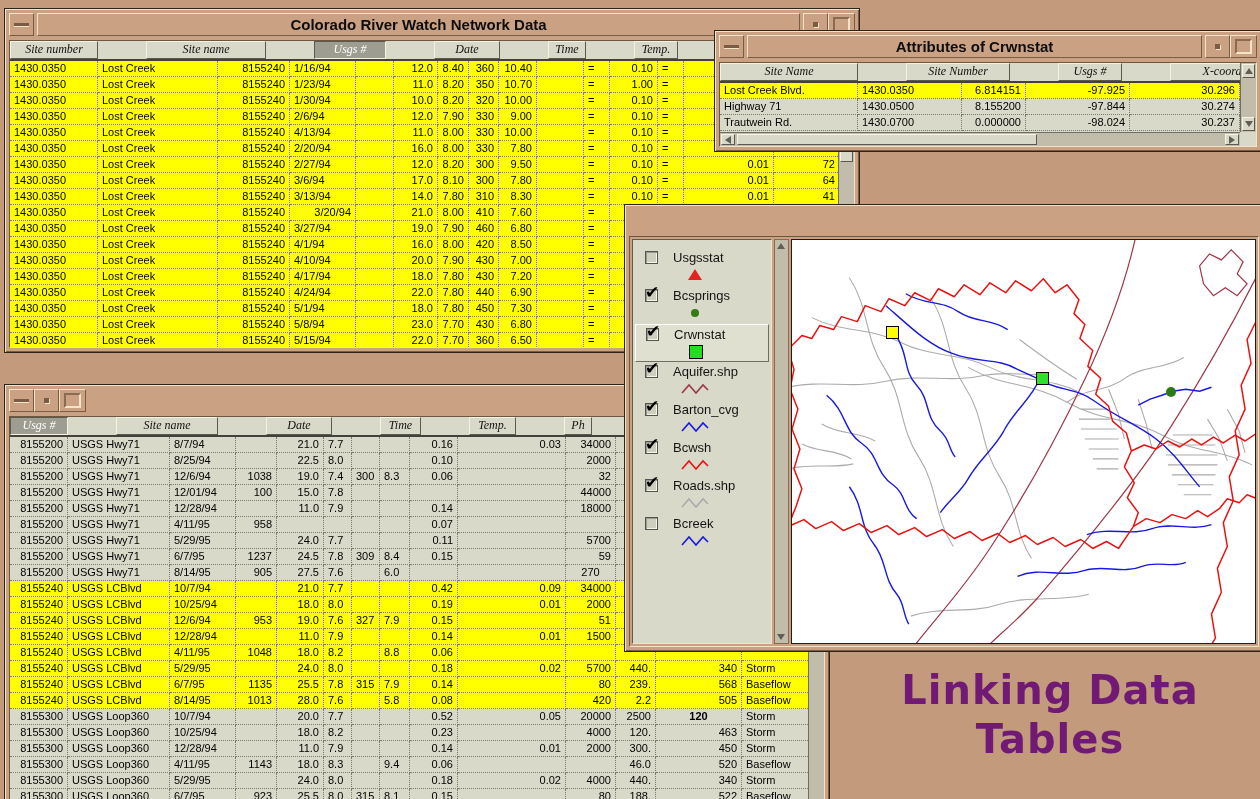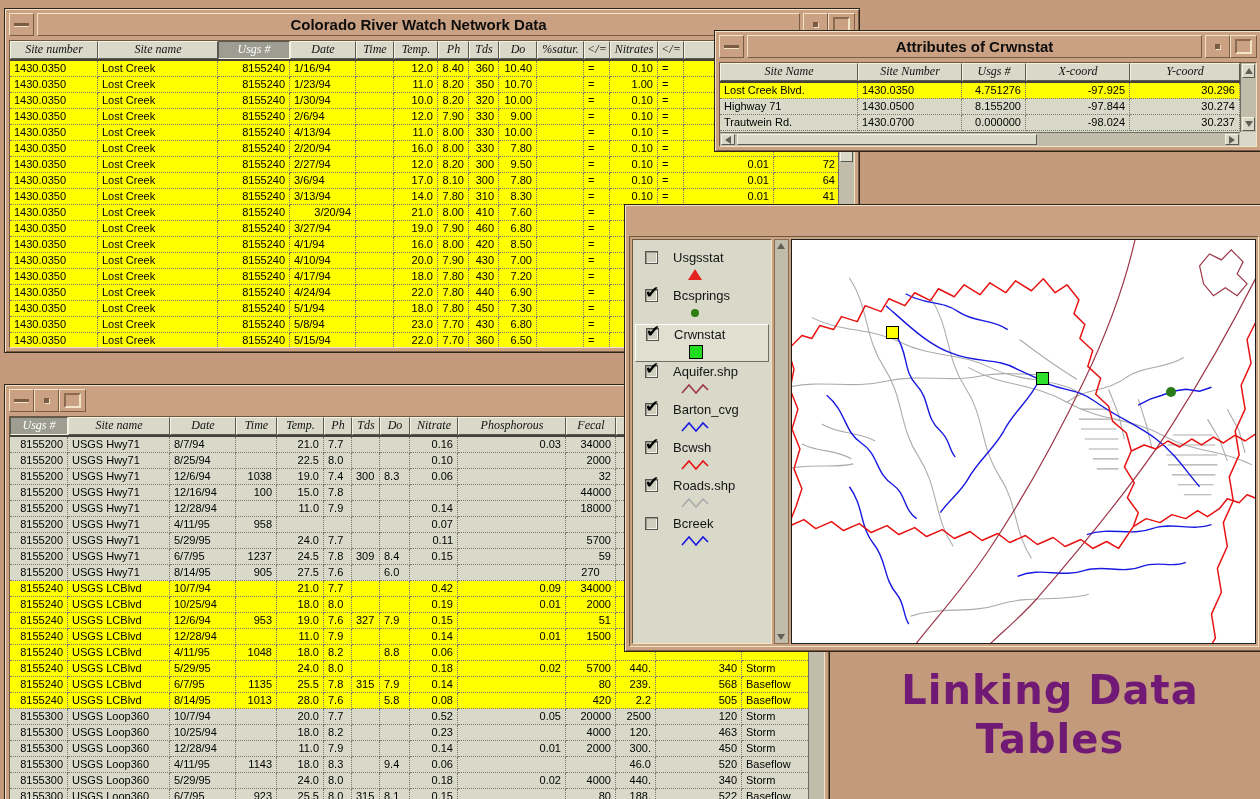--- a/index.html
+++ b/index.html
@@ -31,21 +31,21 @@
     white-space:nowrap;overflow:hidden;
   }
   .client{
     position:absolute;left:4px;right:4px;bottom:4px;top:31px;
     background:#d9d9c9;
     border:1px solid;border-color:#6e573f #f2e4c6 #f2e4c6 #6e573f;
     overflow:hidden;
   }
   
   .tgrid{position:absolute;left:0;top:0;right:16px;bottom:0;overflow:hidden;}
-  .thead{display:flex;background:#d9d9c9;border-bottom:2px solid #44403a;}
+  .thead{display:flex;background:#d9d9c9;border-bottom:2px solid #44403a;gap:48px;}
   .th{
     flex:none;box-sizing:border-box;height:18px;line-height:15px;text-align:center;
     font:italic 12px "Liberation Serif",serif;color:#111;background:#d9d9c9;
     border:1px solid;border-color:#f7f3e3 #5a5a52 #5a5a52 #f7f3e3;
     white-space:nowrap;overflow:hidden;
   }
   .th.pressed{background:#9d9d92;color:#ffffff;border-color:#5a5a52 #f7f3e3 #f7f3e3 #5a5a52;}
   .tr{display:flex;}
   .td{
     flex:none;box-sizing:border-box;height:16px;line-height:14px;padding:1px 4px 0;
@@ -506,21 +506,21 @@
           <div class="td" style="width: 48px; text-align: right;">0.06</div>
           <div class="td" style="width: 108px; text-align: right;"></div>
           <div class="td" style="width: 50px; text-align: right;">32</div>
           <div class="td" style="width: 40px; text-align: right;"></div>
           <div class="td" style="width: 86px; text-align: right;"></div>
           <div class="td" style="width: 68px; text-align: left;"></div>
         </div>
         <div class="tr">
           <div class="td" style="width: 58px; text-align: right;">8155200</div>
           <div class="td" style="width: 102px; text-align: left;">USGS Hwy71</div>
-          <div class="td" style="width: 66px; text-align: left;">12/16/94</div>
+          <div class="td" style="width: 66px; text-align: left;">12/01/94</div>
           <div class="td" style="width: 41px; text-align: right;">100</div>
           <div class="td" style="width: 47px; text-align: right;">15.0</div>
           <div class="td" style="width: 28px; text-align: left;">7.8</div>
           <div class="td" style="width: 28px; text-align: left;"></div>
           <div class="td" style="width: 30px; text-align: left;"></div>
           <div class="td" style="width: 48px; text-align: right;"></div>
           <div class="td" style="width: 108px; text-align: right;"></div>
           <div class="td" style="width: 50px; text-align: right;">44000</div>
           <div class="td" style="width: 40px; text-align: right;"></div>
           <div class="td" style="width: 86px; text-align: right;"></div>
@@ -740,21 +740,21 @@
           <div class="td" style="width: 66px; text-align: left;">10/7/94</div>
           <div class="td" style="width: 41px; text-align: right;"></div>
           <div class="td" style="width: 47px; text-align: right;">20.0</div>
           <div class="td" style="width: 28px; text-align: left;">7.7</div>
           <div class="td" style="width: 28px; text-align: left;"></div>
           <div class="td" style="width: 30px; text-align: left;"></div>
           <div class="td" style="width: 48px; text-align: right;">0.52</div>
           <div class="td" style="width: 108px; text-align: right;">0.05</div>
           <div class="td" style="width: 50px; text-align: right;">20000</div>
           <div class="td" style="width: 40px; text-align: right;">2500</div>
-          <div class="td" style="width: 86px; text-align: right;">120</div>
+          <div class="td" style="width: 86px; text-align: center; font-weight: bold;">120</div>
           <div class="td" style="width: 68px; text-align: left;">Storm</div>
         </div>
         <div class="tr">
           <div class="td" style="width: 58px; text-align: right;">8155300</div>
           <div class="td" style="width: 102px; text-align: left;">USGS Loop360</div>
           <div class="td" style="width: 66px; text-align: left;">10/25/94</div>
           <div class="td" style="width: 41px; text-align: right;"></div>
           <div class="td" style="width: 47px; text-align: right;">18.0</div>
           <div class="td" style="width: 28px; text-align: left;">8.2</div>
           <div class="td" style="width: 28px; text-align: left;"></div>
@@ -849,21 +849,21 @@
         <div class="thead">
           <div class="th" style="width: 138px;">Site Name</div>
           <div class="th" style="width: 104px;">Site Number</div>
           <div class="th" style="width: 64px;">Usgs #</div>
           <div class="th" style="width: 104px;">X-coord</div>
           <div class="th" style="width: 110px;">Y-coord</div>
         </div>
         <div class="tr hl">
           <div class="td" style="width: 138px; text-align: left;">Lost Creek Blvd.</div>
           <div class="td" style="width: 104px; text-align: left;">1430.0350</div>
-          <div class="td" style="width: 64px; text-align: right;">4.751276</div>
+          <div class="td" style="width: 64px; text-align: right;">6.814151</div>
           <div class="td" style="width: 104px; text-align: right;">-97.925</div>
           <div class="td" style="width: 110px; text-align: right;">30.296</div>
         </div>
         <div class="tr">
           <div class="td" style="width: 138px; text-align: left;">Highway 71</div>
           <div class="td" style="width: 104px; text-align: left;">1430.0500</div>
           <div class="td" style="width: 64px; text-align: right;">8.155200</div>
           <div class="td" style="width: 104px; text-align: right;">-97.844</div>
           <div class="td" style="width: 110px; text-align: right;">30.274</div>
         </div>

